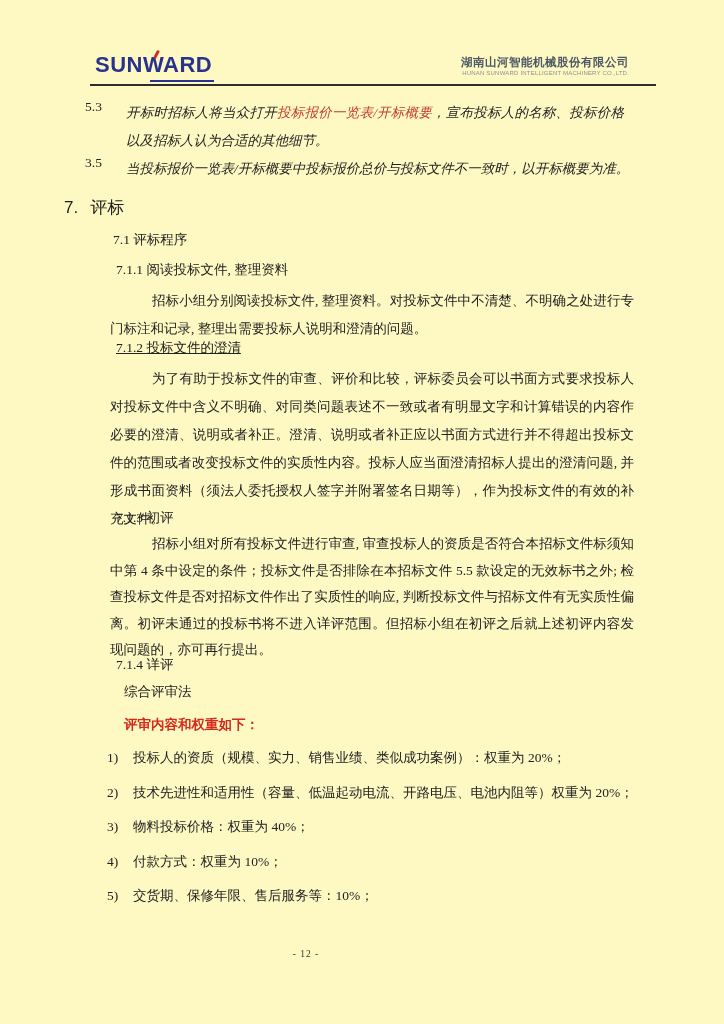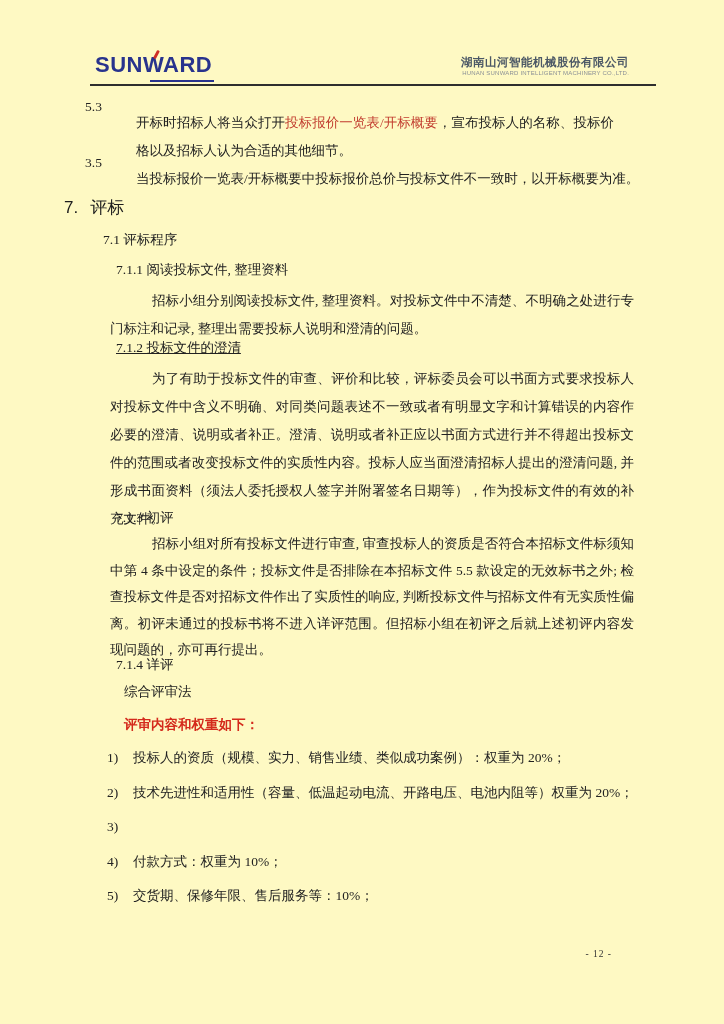--- a/index.html
+++ b/index.html
@@ -55,28 +55,28 @@
     letter-spacing: 0.2px;
     line-height: 8px;
   }
   .header-rule { top: 84px; left: 90px; width: 566px; height: 2px; background: #2e2e2e; }
 
   
   .clause { display: flex; font-size: 13.5px; line-height: 28px; }
   .clause-65 { top: 93px; left: 85px; width: 545px; }
   .clause-66 { top: 149px; left: 85px; width: 578px; }
   .clause-num { flex: 0 0 35px; }
-  .clause-body { margin: 16px; width: 505px; text-align: justify; }
+  .clause-body { margin: 6px; width: 505px; text-align: justify; font-style: italic; }
   .red-inline { color: #c13b2e; }
 
   .h7 { top: 196px; left: 64px; font-family: "Liberation Sans", "DejaVu Sans", sans-serif;
         font-weight: normal; font-size: 17px; color: #1d1d1d; }
   .h7 .h7-num { margin-right: 12px; }
 
-  .sub1 { top: 231px; left: 103px; font-size: 13.5px; }
+  .sub1 { top: 231px; left: 113px; font-size: 13.5px; }
   .subhead { font-size: 13.5px; left: 116px; }
   .h711 { top: 261px; }
   .h712 { top: 339px; text-decoration: underline; }
   .h713 { top: 509px; }
   .h714 { top: 656px; }
 
   .para {
     left: 110px; width: 524px; margin: 0;
     font-size: 13.5px; line-height: 28px;
     text-align: justify; text-indent: 42px;
@@ -85,21 +85,21 @@
   .p712 { top: 365px; }
   .p713 { top: 531px; line-height: 26.5px; }
 
   .method { top: 683px; left: 124px; font-size: 13.5px; }
   .red-head { top: 716px; left: 124px; font-size: 13.5px; font-weight: bold; color: #d42a1c; }
 
   .wlist { top: 748px; left: 107px; width: 560px; margin: 0; padding: 0; list-style: none; }
   .wlist li { display: flex; font-size: 13.5px; line-height: 19px; margin-bottom: 15.5px; }
   .li-num { flex: 0 0 26px; }
 
-  .page-num { top: 949px; left: 0; width: 612px; text-align: right;
+  .page-num { top: 949px; left: 0; width: 612px; text-align: center;
               font-size: 9.5px; color: #333333; letter-spacing: 1px; }
 </style>
 </head>
 <body>
 
 <div class="page">
 
   <div class="abs logo">
     <span class="logo-text">SUNWARD</span>
     <span class="logo-accent"></span>
@@ -147,20 +147,21 @@
     <li>
       <span class="li-num">1)</span>
       <span>投标人的资质（规模、实力、销售业绩、类似成功案例）：权重为 20%；</span>
     </li>
     <li>
       <span class="li-num">2)</span>
       <span>技术先进性和适用性（容量、低温起动电流、开路电压、电池内阻等）权重为 20%；</span>
     </li>
     <li>
       <span class="li-num">3)</span>
+      <span>物料投标价格：权重为 40%；</span>
     </li>
     <li>
       <span class="li-num">4)</span>
       <span>付款方式：权重为 10%；</span>
     </li>
     <li>
       <span class="li-num">5)</span>
       <span>交货期、保修年限、售后服务等：10%；</span>
     </li>
   </ol>

